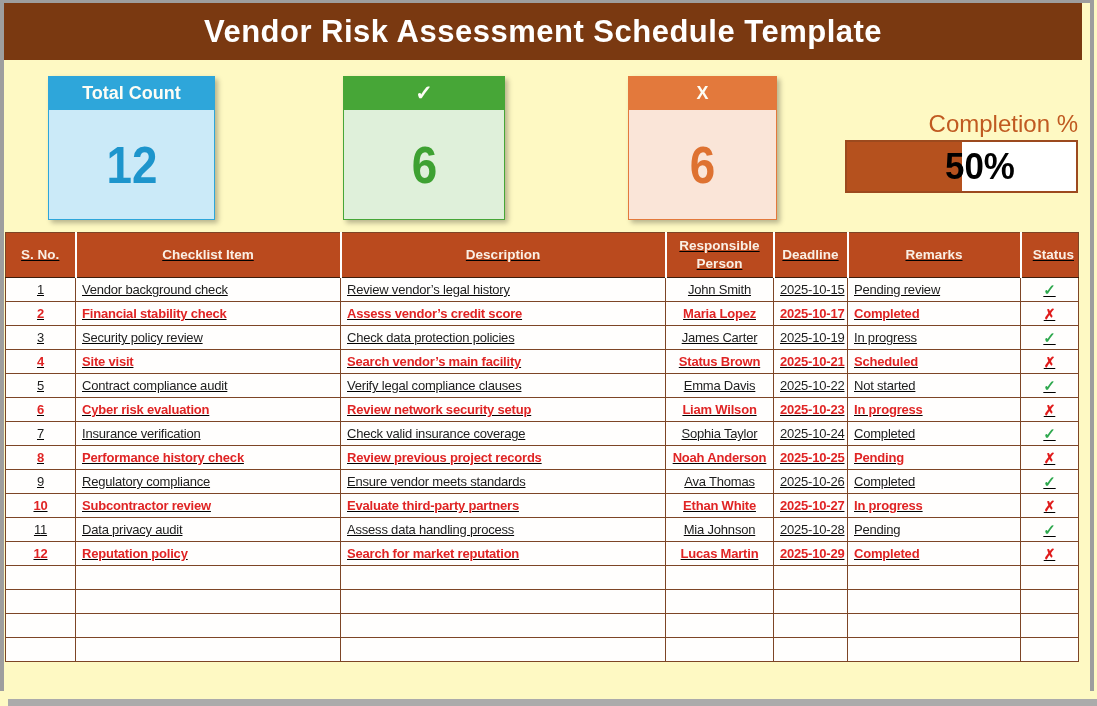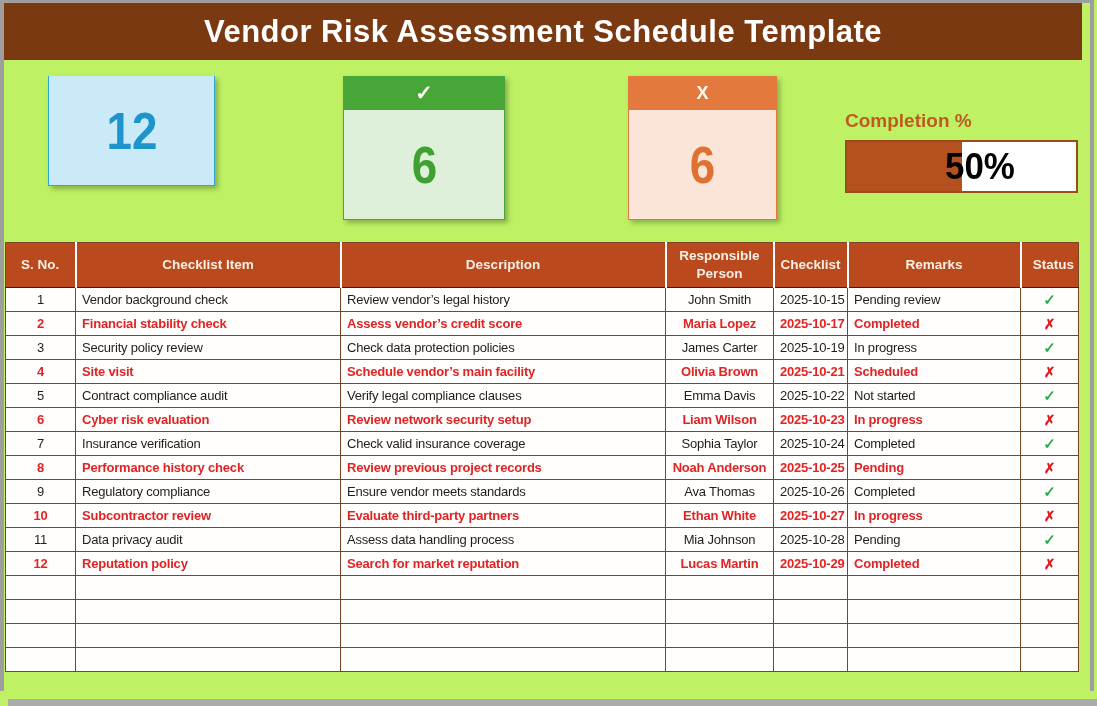--- a/index.html
+++ b/index.html
@@ -1,19 +1,19 @@
 <!DOCTYPE html>
 <html style="--title_bar_bg: #7A3911; --card_total_header: #2EA6DA; --card_total_body: #CBEAF8; --card_total_number: #1D95CC; --card_done_header: #47A637; --card_done_body: #DFF0DA; --card_done_number: #3EA132; --card_pending_header: #E3793C; --card_pending_body: #FAE5D8; --card_pending_number: #DE7231; --completion_label: #C05A21; --completion_fill: #B5511E; --completion_border: #9C4A1E; --table_header_bg: #BA4A1E; --table_header_text: #FAEFE4; --grid_line: #7D4526; --row_text: #1E1E1E; --row_highlight_text: #E02424; --status_check: #2EA84E; --status_cross: #E01B1B; --frame_gray: #9E9E9E;"><head>
 <meta charset="utf-8">
 <style>
   * { margin:0; padding:0; box-sizing:border-box; }
   html,body { background:#ffffff; }
   body { font-family:"Liberation Sans", sans-serif; }
 
-  .sheet { position:relative; width:1097px; height:706px; background:#bef264; overflow:hidden; }
+  .sheet { position:relative; width:1097px; height:706px; background:#fef9c3; overflow:hidden; }
 
   
   .frame-top    { position:absolute; left:0; top:0; width:1094px; height:3px; background:var(--frame_gray); }
   .frame-left   { position:absolute; left:0; top:0; width:4px; height:691px; background:var(--frame_gray); }
   .frame-right  { position:absolute; left:1090px; top:0; width:4px; height:691px; background:var(--frame_gray); }
   .frame-bottom { position:absolute; left:8px; top:699px; width:1089px; height:7px; background:#ababab; }
 
   
   .title-bar { position:absolute; left:4px; top:3px; width:1078px; height:57px;
                background:var(--title_bar_bg); display:flex; align-items:center; justify-content:center; }
@@ -33,32 +33,32 @@
 
   .card-done    { left:343px; width:162px; }
   .card-done    .card-header { background:var(--card_done_header); font-size:21px; }
   .card-done    .card-body   { background:var(--card_done_body); border:1px solid var(--card_done_header); border-top:none; color:var(--card_done_number); }
 
   .card-pending { left:628px; width:149px; }
   .card-pending .card-header { background:var(--card_pending_header); }
   .card-pending .card-body   { background:var(--card_pending_body); border:1px solid var(--card_pending_header); border-top:none; color:var(--card_pending_number); }
 
   
-  .completion-label { position:absolute; left:845px; top:110px; width:233px; text-align:left;
-                      font-size:19px; font-weight:bold; color:var(--completion_label); }
+  .completion-label { position:absolute; left:845px; top:110px; width:233px; text-align:right;
+                      font-size:24px; font-weight:normal; color:var(--completion_label); }
   .completion-bar { position:absolute; left:845px; top:140px; width:233px; height:53px;
                     border:2px solid var(--completion_border); background:#ffffff;padding-left:24px; }
   .completion-fill { position:absolute; left:0; top:0; bottom:0; background:var(--completion_fill); }
   .completion-value { position:absolute; left:0; top:0; right:0; bottom:0; display:flex; align-items:center;
                       justify-content:center; padding-left:38px; font-size:36px; font-weight:800; color:#000;
                       transform:scaleX(.97); }
 
   
-  .risk-table { position:absolute; left:5px; top:242px; width:1073px;
-                border-collapse:collapse; table-layout:fixed; }
+  .risk-table { position:absolute; left:5px; top:232px; width:1073px;
+                border-collapse:collapse; table-layout:fixed;text-decoration:underline; }
   .risk-table th { background:var(--table_header_bg); color:var(--table_header_text);
                    font-weight:bold; font-size:13.5px; height:45px; line-height:1.3;
                    text-align:center; padding:0 4px;
                    border-right:2px solid #ffffff; border-top:1px solid var(--grid_line);
                    border-bottom:1px solid #3c1d0b; }
   .risk-table th:first-child { border-left:1px solid var(--grid_line); }
   .risk-table th:last-child  { border-right:1px solid var(--grid_line);text-align:right; }
   .risk-table td { height:24px; border:1px solid var(--grid_line);
                    font-size:13px; letter-spacing:-.2px; color:var(--row_text);
                    padding:0 6px; white-space:nowrap; overflow:hidden; background:#fffefd; }
@@ -76,20 +76,21 @@
   <div class="frame-top"></div>
   <div class="frame-left"></div>
   <div class="frame-right"></div>
   <div class="frame-bottom"></div>
 
   <div class="title-bar">
     <div class="title-text">Vendor Risk Assessment Schedule Template</div>
   </div>
 
   <div class="card card-total">
+    <div class="card-header">Total Count</div>
     <div class="card-body">
         <span class="num">12</span>
       </div>
   </div>
 
   <div class="card card-done">
     <div class="card-header">✓</div>
     <div class="card-body">
         <span class="num">6</span>
       </div>
@@ -117,21 +118,21 @@
         <col style="width:74px">
         <col style="width:173px">
         <col style="width:58px">
     </colgroup>
     <thead>
       <tr>
         <th>S. No.</th>
         <th>Checklist Item</th>
         <th>Description</th>
         <th>Responsible Person</th>
-        <th>Checklist</th>
+        <th>Deadline</th>
         <th>Remarks</th>
         <th>Status</th>
       </tr>
     </thead>
     <tbody>
         <tr>
           <td class="c-sno">1</td>
           <td class="c-item">Vendor background check</td>
           <td class="c-desc">Review vendor’s legal history</td>
           <td class="c-person">John Smith</td>
@@ -153,22 +154,22 @@
           <td class="c-item">Security policy review</td>
           <td class="c-desc">Check data protection policies</td>
           <td class="c-person">James Carter</td>
           <td class="c-deadline">2025-10-19</td>
           <td class="c-remarks">In progress</td>
           <td class="c-status status-check">✓</td>
         </tr>
         <tr class="row-red">
           <td class="c-sno">4</td>
           <td class="c-item">Site visit</td>
-          <td class="c-desc">Schedule vendor’s main facility</td>
-          <td class="c-person">Olivia Brown</td>
+          <td class="c-desc">Search vendor’s main facility</td>
+          <td class="c-person">Status Brown</td>
           <td class="c-deadline">2025-10-21</td>
           <td class="c-remarks">Scheduled</td>
           <td class="c-status status-cross">✗</td>
         </tr>
         <tr>
           <td class="c-sno">5</td>
           <td class="c-item">Contract compliance audit</td>
           <td class="c-desc">Verify legal compliance clauses</td>
           <td class="c-person">Emma Davis</td>
           <td class="c-deadline">2025-10-22</td>

